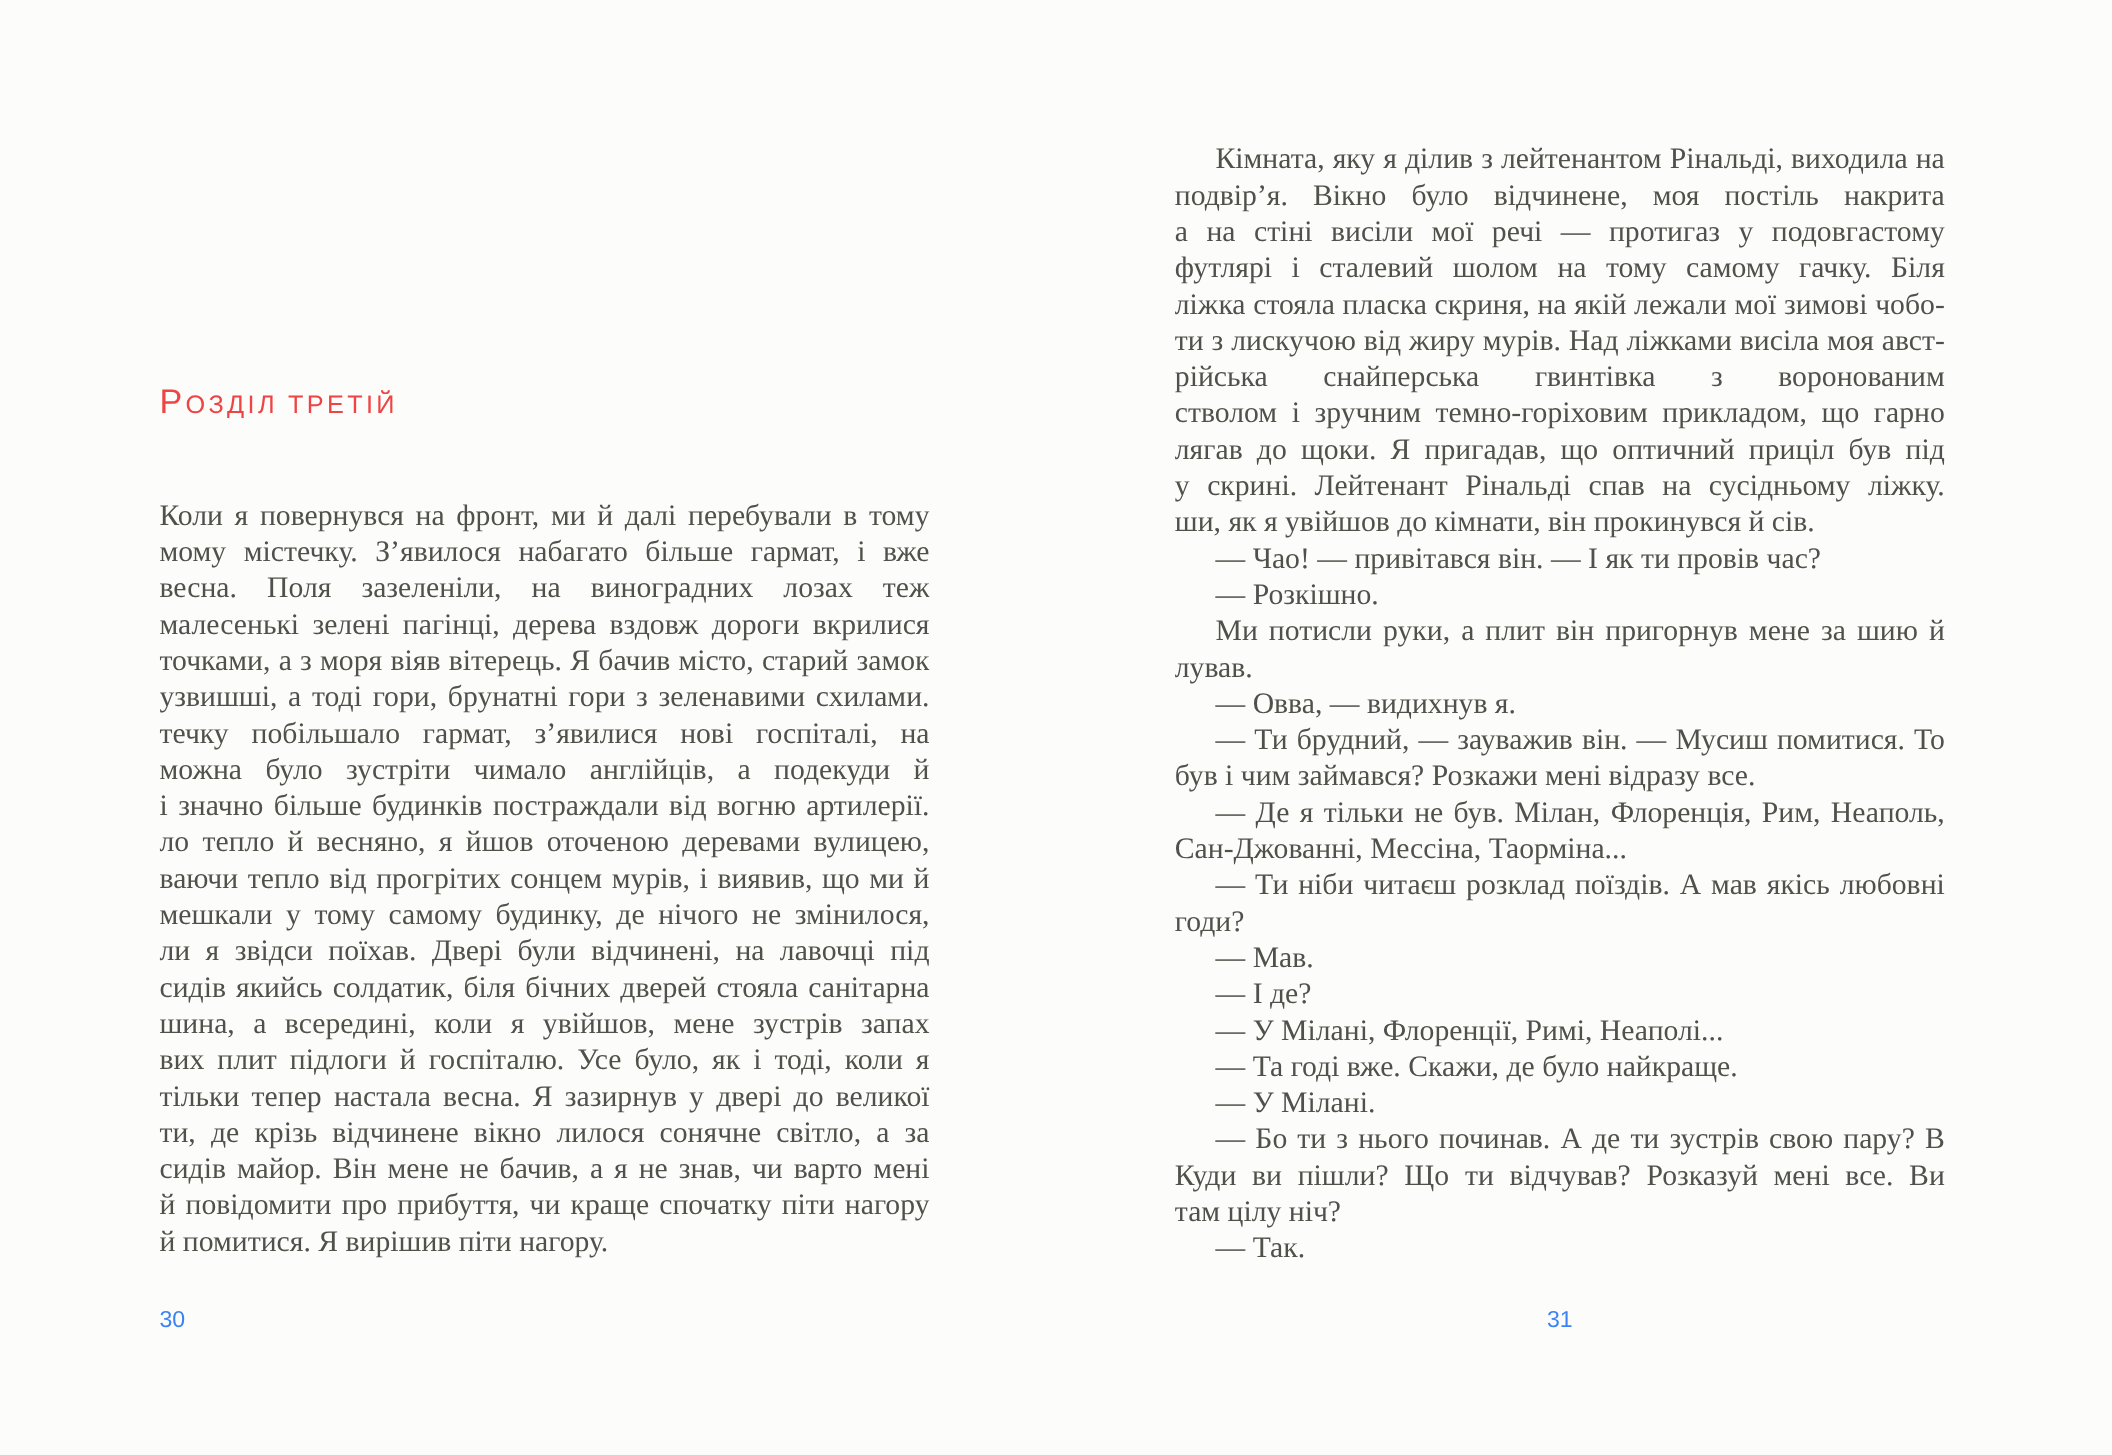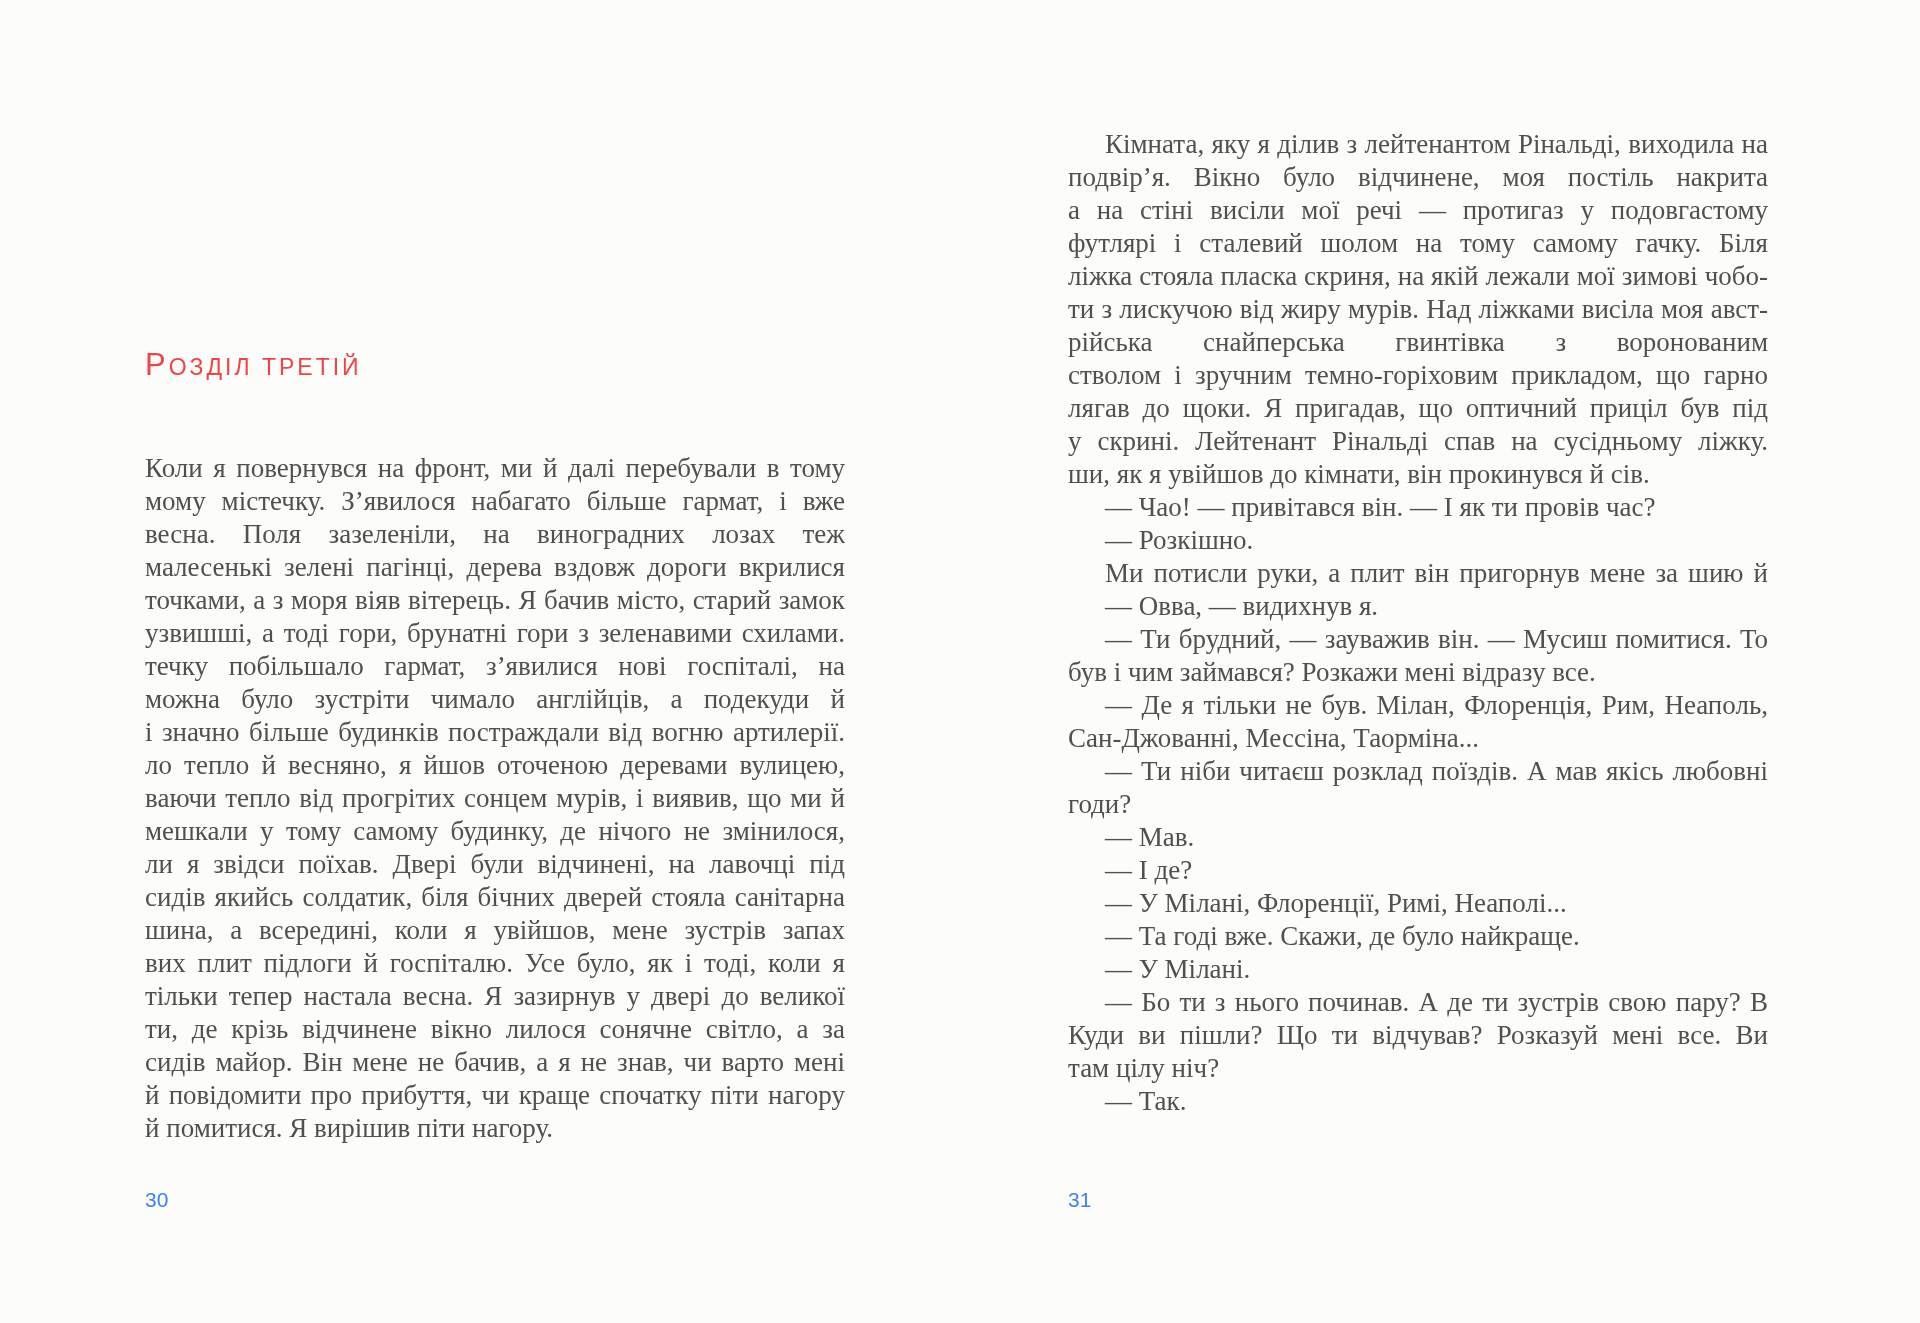--- a/index.html
+++ b/index.html
@@ -78,21 +78,21 @@
     color: #3b82f6;
   }
   .page-number-left {
     left: 145px;
     top: 1188px;
   }
   .page-number-right {
     left: 1068px;
     top: 1188px;
     width: 700px;
-    text-align: left;
+    text-align: center;
   }
 </style>
 </head>
 <body>
 
 <div class="spread">
 
   <div class="page" style="left:0; width:960px;">
     <h2 class="chapter-title">Розділ третій</h2>
     <div class="text-block text-block-left">
@@ -130,20 +130,21 @@
         <div class="line j">ліжка стояла пласка скриня, на якій лежали мої зимові чобо-</div>
         <div class="line j">ти з лискучою від жиру мурів. Над ліжками висіла моя авст-</div>
         <div class="line j">рійська снайперська гвинтівка з воронованим восьмигранним</div>
         <div class="line j">стволом і зручним темно-горіховим прикладом, що гарно при-</div>
         <div class="line j">лягав до щоки. Я пригадав, що оптичний приціл був під замком</div>
         <div class="line j">у скрині. Лейтенант Рінальді спав на сусідньому ліжку. Почув-</div>
         <div class="line">ши, як я увійшов до кімнати, він прокинувся й сів.</div>
         <div class="line ind">— Чао! — привітався він. — І як ти провів час?</div>
         <div class="line ind">— Розкішно.</div>
         <div class="line j ind">Ми потисли руки, а плит він пригорнув мене за шию й поці-</div>
+        <div class="line">лував.</div>
         <div class="line ind">— Овва, — видихнув я.</div>
         <div class="line j ind">— Ти брудний, — зауважив він. — Мусиш помитися. То де ти</div>
         <div class="line">був і чим займався? Розкажи мені відразу все.</div>
         <div class="line j ind">— Де я тільки не був. Мілан, Флоренція, Рим, Неаполь, Вілла-</div>
         <div class="line">Сан-Джованні, Мессіна, Таорміна...</div>
         <div class="line j ind">— Ти ніби читаєш розклад поїздів. А мав якісь любовні при-</div>
         <div class="line">годи?</div>
         <div class="line ind">— Мав.</div>
         <div class="line ind">— І де?</div>
         <div class="line ind">— У Мілані, Флоренції, Римі, Неаполі...</div>

